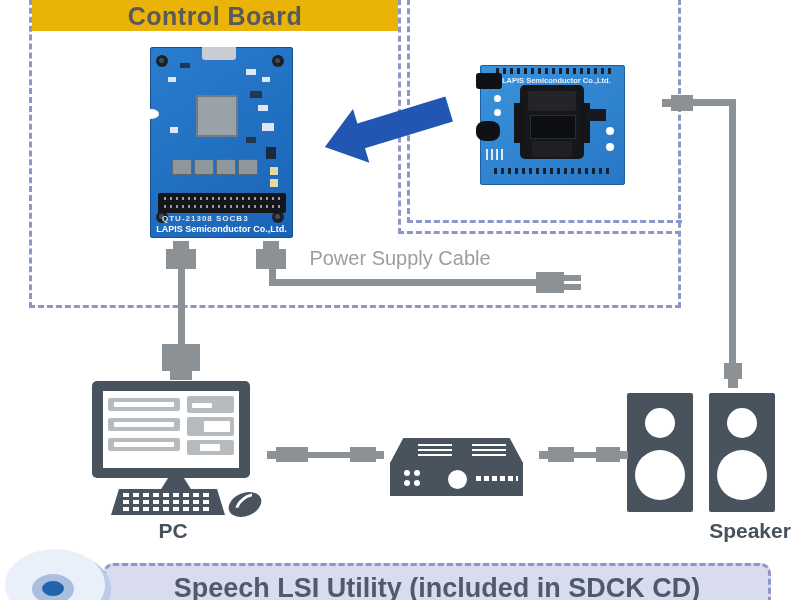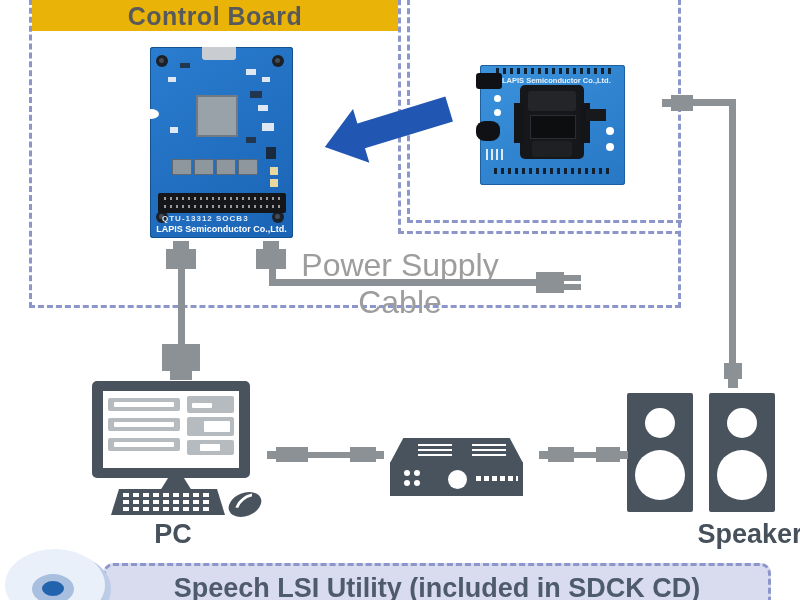--- a/index.html
+++ b/index.html
@@ -9,22 +9,22 @@
   
   .dash{border:3px dashed #8c96ca;}
   .box-outer{left:29px;top:-10px;width:646px;height:315px;border-top:none;}
   .box-notch{left:398px;top:-10px;width:280px;height:241px;border-top:none;border-right:none;}
   .box-inner{left:407px;top:-10px;width:272px;height:230px;border-top:none;border-right:none;}
   .band{background:#eab308;height:31px;top:0;display:flex;align-items:flex-end;justify-content:center;
         color:#58595b;font-weight:bold;font-size:25px;letter-spacing:.5px;}
   
   .cable{background:#8b9195;}
   .slate{background:#48535e;}
-  .lbl{color:#46515b;font-weight:bold;font-size:27px;text-align:center;}
-  .muted{color:#9d9d9d;font-size:32px;text-align:center;}
+  .lbl{color:#46515b;font-weight:bold;font-size:21px;text-align:center;}
+  .muted{color:#9d9d9d;font-size:20px;text-align:center;}
   
   .pcb{background:linear-gradient(145deg,#2a7dd0,#1a63b4);border-radius:3px;box-shadow:0 0 0 1px #14518f inset;}
   .pcb2{background:linear-gradient(145deg,#3b93dc,#2777c4);border-radius:3px;box-shadow:0 0 0 1px #1d5f9f inset;}
   .screw{width:12px;height:12px;border-radius:50%;background:#1c2127;}
   .screw i{position:absolute;left:3px;top:3px;width:5px;height:5px;border-radius:50%;background:#434c57;display:block;}
   .chip{background:#8e969e;border:1px solid #5f6870;}
   .cmp-w{background:#dfe8f2;}
   .cmp-d{background:#22364f;}
   .sil1{color:#dfe9f4;font-size:8px;font-weight:bold;letter-spacing:1px;white-space:nowrap;}
   .sil2{color:#ffffff;font-size:9px;font-weight:bold;text-align:center;white-space:nowrap;}
@@ -81,21 +81,21 @@
     <div class="abs" style="left:120px;top:120px;width:8px;height:8px;background:#e8d8a0;"></div>
     <div class="abs" style="left:120px;top:132px;width:8px;height:8px;background:#e8d8a0;"></div>
     <div class="abs chip" style="left:22px;top:112px;width:18px;height:14px;"></div>
     <div class="abs chip" style="left:44px;top:112px;width:18px;height:14px;"></div>
     <div class="abs chip" style="left:66px;top:112px;width:18px;height:14px;"></div>
     <div class="abs chip" style="left:88px;top:112px;width:18px;height:14px;"></div>
     <div class="abs" style="left:8px;top:146px;width:128px;height:20px;background:#141619;border-radius:2px;">
       <div class="abs pinrow" style="left:6px;top:4px;width:116px;"></div>
       <div class="abs pinrow" style="left:6px;top:12px;width:116px;"></div>
     </div>
-    <div class="abs sil1" style="left:12px;top:167px;">QTU-13312  SOCB3</div>
+    <div class="abs sil1" style="left:12px;top:167px;">QTU-21308  SOCB3</div>
     <div class="abs sil2" style="left:0;right:0;top:177px;">LAPIS Semiconductor Co.,Ltd.</div>
   </div>
 
   <div class="abs pcb2" style="left:480px;top:65px;width:145px;height:120px;">
     <div class="abs dotstrip" style="left:16px;top:3px;width:116px;height:6px;"></div>
     <div class="abs" style="left:22px;top:11px;color:#e8f1fa;font-size:7.5px;font-weight:bold;white-space:nowrap;">LAPIS Semiconductor Co.,Ltd.</div>
     <div class="abs" style="left:-4px;top:8px;width:26px;height:16px;background:#101114;border-radius:3px;"></div>
     <div class="abs" style="left:-4px;top:56px;width:24px;height:20px;background:#101114;border-radius:40%;"></div>
     <div class="abs" style="left:14px;top:30px;width:7px;height:7px;background:#fff;border-radius:50%;"></div>
     <div class="abs" style="left:14px;top:44px;width:7px;height:7px;background:#fff;border-radius:50%;"></div>

